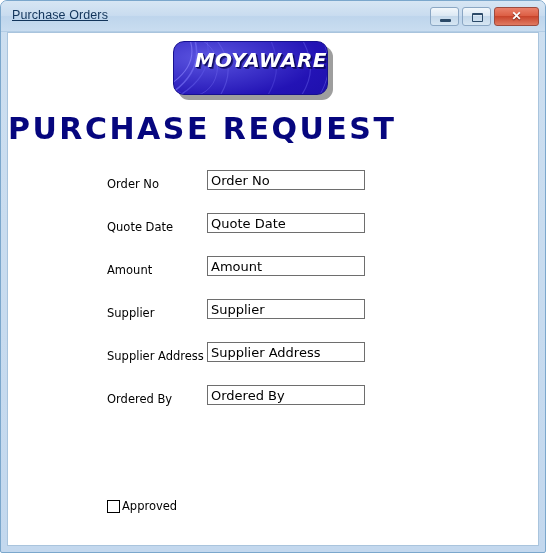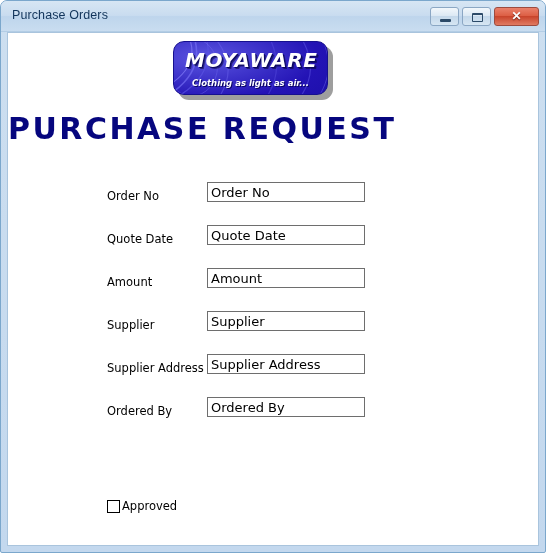--- a/index.html
+++ b/index.html
@@ -40,20 +40,21 @@
   }
 
   .title-text {
     position: absolute;
     left: 11px;
     top: 7px;
     font-size: 12.5px;
     color: #12355b;
     letter-spacing: 0.1px;
     white-space: nowrap;
+    text-decoration: underline;
   }
 
   
   .winbtns {
     position: absolute;
     right: 6px;
     top: 6px;
     display: flex;
     gap: 3px;
   }
@@ -143,30 +144,29 @@
   .logo-swirls {
     position: absolute;
     left: 0; top: 0;
     width: 100%; height: 100%;
   }
   .logo-name {
     position: absolute;
     left: 0;
     top: 6px;
     width: 100%;
-    text-align: left;
+    text-align: right;
     font-size: 20px;
     font-weight: bold;
     font-style: italic;
     color: #ffffff;
     letter-spacing: 0.5px;
     font-family: "DejaVu Sans", sans-serif;
     text-shadow: 1px 1px 0 #0a0660, 2px 2px 0 rgba(5,3,60,0.55);
     white-space: nowrap;
-    padding-left: 11px;
   }
   .logo-tag {
     position: absolute;
     left: 0;
     top: 36px;
     width: 100%;
     text-align: center;
     font-size: 8.5px;
     font-weight: bold;
     font-style: italic;
@@ -190,21 +190,20 @@
     font-family: "DejaVu Sans", sans-serif;
     white-space: nowrap;
   }
 
   
   .form {
     position: absolute;
     left: 0;
     top: 136px;
     width: 532px;
-    margin-top: 12px;
   }
   .row {
     position: relative;
     height: 43px;
   }
   .row-label {
     position: absolute;
     left: 99px;
     top: 8px;
     font-size: 11.5px;
@@ -283,21 +282,20 @@
           <path d="M-10 58 C 20 40, 28 18, 20 -6" stroke="#6f68ef" stroke-width="1.6" fill="none" opacity="0.75"></path>
           <path d="M-14 50 C 16 34, 24 14, 14 -8" stroke="#8f88ff" stroke-width="1.1" fill="none" opacity="0.6"></path>
           <path d="M-6 62 C 30 44, 40 20, 32 -6" stroke="#5a52e2" stroke-width="1.3" fill="none" opacity="0.7"></path>
           <path d="M40 -6 C 58 16, 60 36, 44 60" stroke="#6f68ef" stroke-width="1.2" fill="none" opacity="0.45"></path>
           <path d="M96 -6 C 108 18, 106 40, 92 60" stroke="#5e56e6" stroke-width="1.2" fill="none" opacity="0.4"></path>
           <path d="M128 -6 C 142 18, 142 38, 126 60" stroke="#6f68ef" stroke-width="1.2" fill="none" opacity="0.4"></path>
           <path d="M150 -4 C 160 20, 158 38, 146 58" stroke="#8f88ff" stroke-width="1" fill="none" opacity="0.35"></path>
           <ellipse cx="18" cy="26" rx="26" ry="30" stroke="#7a72f5" stroke-width="1" fill="none" opacity="0.4"></ellipse>
         </svg>
         <div class="logo-name">MOYAWARE</div>
-        <div class="logo-tag">Clothing as light as air...</div>
       </div>
     </div>
 
     <div class="heading">PURCHASE REQUEST</div>
 
     <div class="form" id="form-rows">
         <div class="row">
           <div class="row-label">Order No</div>
           <input type="text" class="row-input" value="Order No" style="">
         </div>

